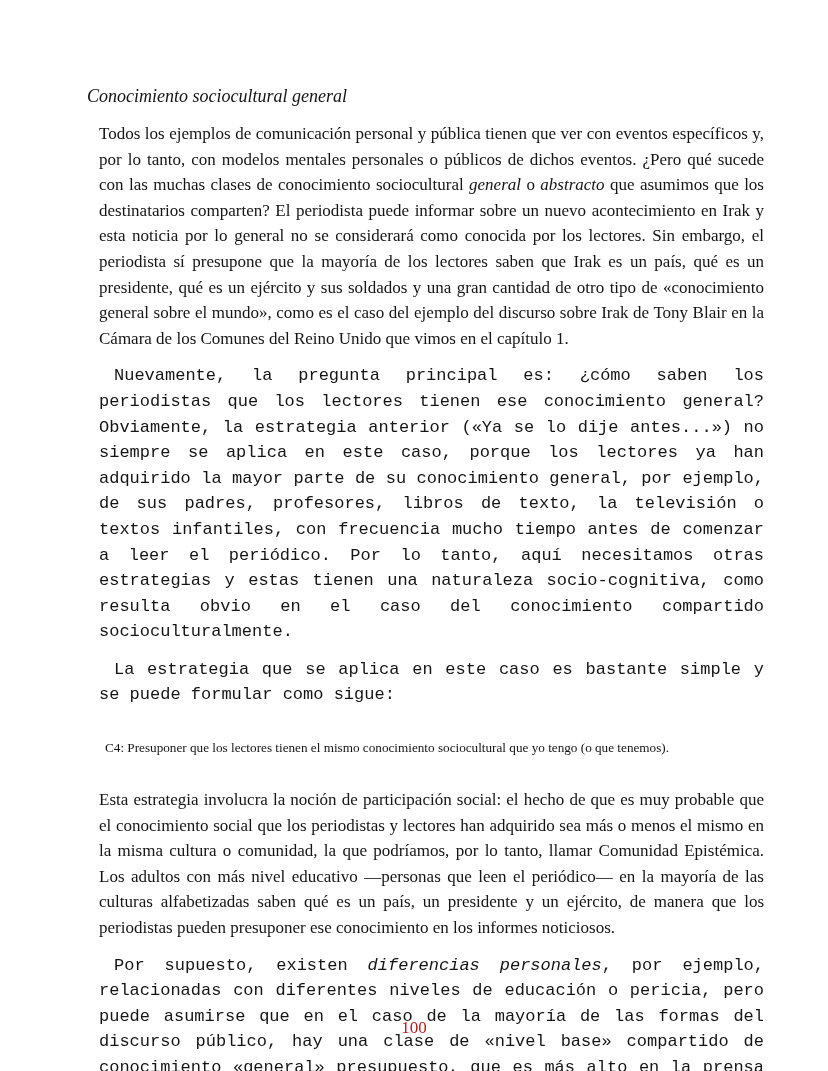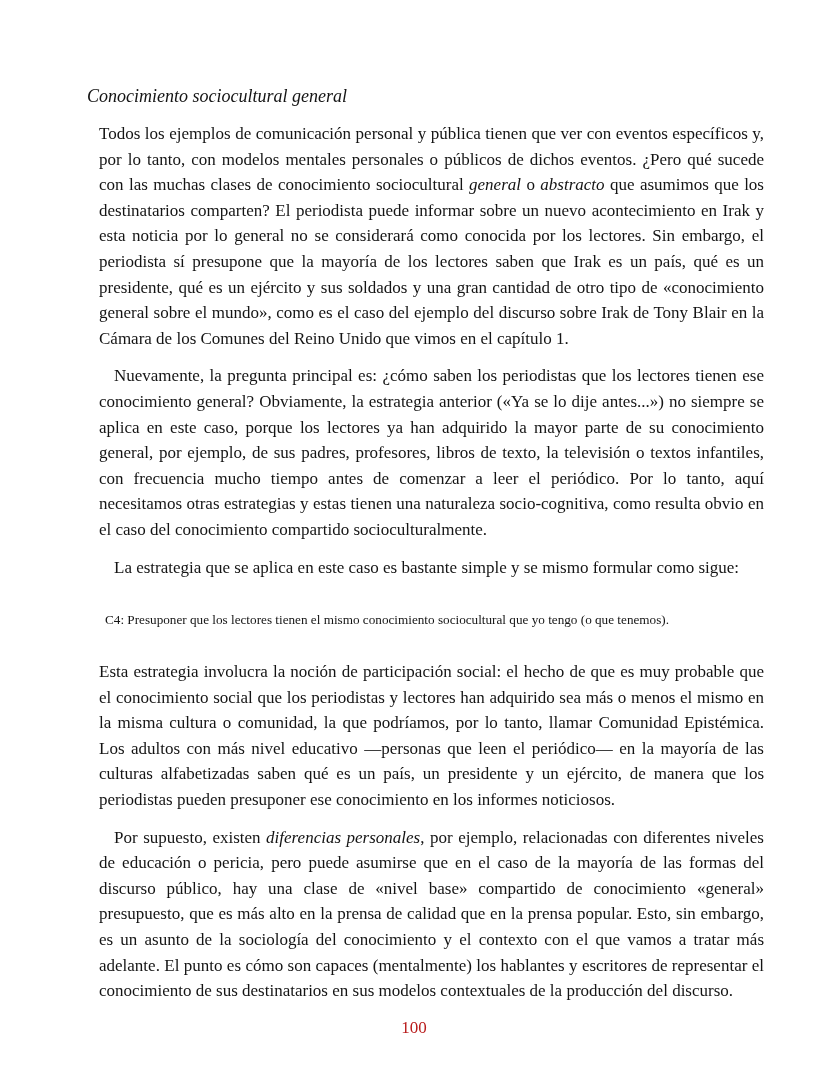--- a/index.html
+++ b/index.html
@@ -28,20 +28,21 @@
   }
   .body-copy p {
     margin: 12px;
     font-size: 17px;
     line-height: 25.6px;
     text-align: justify;
     text-justify: inter-word;
   }
   .body-copy p.indent {
     text-indent: 15px;
+    font-family: Liberation Mono, monospace;
   }
   .body-copy em {
     font-style: italic;
   }
   .quote {
     margin: 31px 6px 30px 18px !important;
     font-size: 13.2px !important;
     line-height: 18px !important;
     text-align: left;
   }
@@ -57,20 +58,20 @@
 </style>
 </head>
 <body>
 
 <div class="page">
   <h1 class="heading">Conocimiento sociocultural general</h1>
 
   <div class="body-copy">
     <p><span>Todos los ejemplos de comunicación personal y pública tienen que ver con eventos específicos y, por lo tanto, con modelos mentales personales o públicos de dichos eventos. ¿Pero qué sucede con las muchas clases de conocimiento sociocultural </span><em>general</em><span> o </span><em>abstracto</em><span> que asumimos que los destinatarios comparten? El periodista puede informar sobre un nuevo acontecimiento en Irak y esta noticia por lo general no se considerará como conocida por los lectores. Sin embargo, el periodista sí presupone que la mayoría de los lectores saben que Irak es un país, qué es un presidente, qué es un ejército y sus soldados y una gran cantidad de otro tipo de «conocimiento general sobre el mundo», como es el caso del ejemplo del discurso sobre Irak de Tony Blair en la Cámara de los Comunes del Reino Unido que vimos en el capítulo 1.</span></p>
     <p class="indent"><span>Nuevamente, la pregunta principal es: ¿cómo saben los periodistas que los lectores tienen ese conocimiento general? Obviamente, la estrategia anterior («Ya se lo dije antes...») no siempre se aplica en este caso, porque los lectores ya han adquirido la mayor parte de su conocimiento general, por ejemplo, de sus padres, profesores, libros de texto, la televisión o textos infantiles, con frecuencia mucho tiempo antes de comenzar a leer el periódico. Por lo tanto, aquí necesitamos otras estrategias y estas tienen una naturaleza socio-cognitiva, como resulta obvio en el caso del conocimiento compartido socioculturalmente.</span></p>
-    <p class="indent"><span>La estrategia que se aplica en este caso es bastante simple y se mismo formular como sigue:</span></p>
+    <p class="indent"><span>La estrategia que se aplica en este caso es bastante simple y se puede formular como sigue:</span></p>
     <p class="quote">C4: Presuponer que los lectores tienen el mismo conocimiento sociocultural que yo tengo (o que tenemos).</p>
     <p><span>Esta estrategia involucra la noción de participación social: el hecho de que es muy probable que el conocimiento social que los periodistas y lectores han adquirido sea más o menos el mismo en la misma cultura o comunidad, la que podríamos, por lo tanto, llamar Comunidad Epistémica. Los adultos con más nivel educativo —personas que leen el periódico— en la mayoría de las culturas alfabetizadas saben qué es un país, un presidente y un ejército, de manera que los periodistas pueden presuponer ese conocimiento en los informes noticiosos.</span></p>
     <p class="indent"><span>Por supuesto, existen </span><em>diferencias personales</em><span>, por ejemplo, relacionadas con diferentes niveles de educación o pericia, pero puede asumirse que en el caso de la mayoría de las formas del discurso público, hay una clase de «nivel base» compartido de conocimiento «general» presupuesto, que es más alto en la prensa de calidad que en la prensa popular. Esto, sin embargo, es un asunto de la sociología del conocimiento y el contexto con el que vamos a tratar más adelante. El punto es cómo son capaces (mentalmente) los hablantes y escritores de representar el conocimiento de sus destinatarios en sus modelos contextuales de la producción del discurso.</span></p>
   </div>
 
   <div class="page-number">100</div>
 </div>
 
 </body></html>

